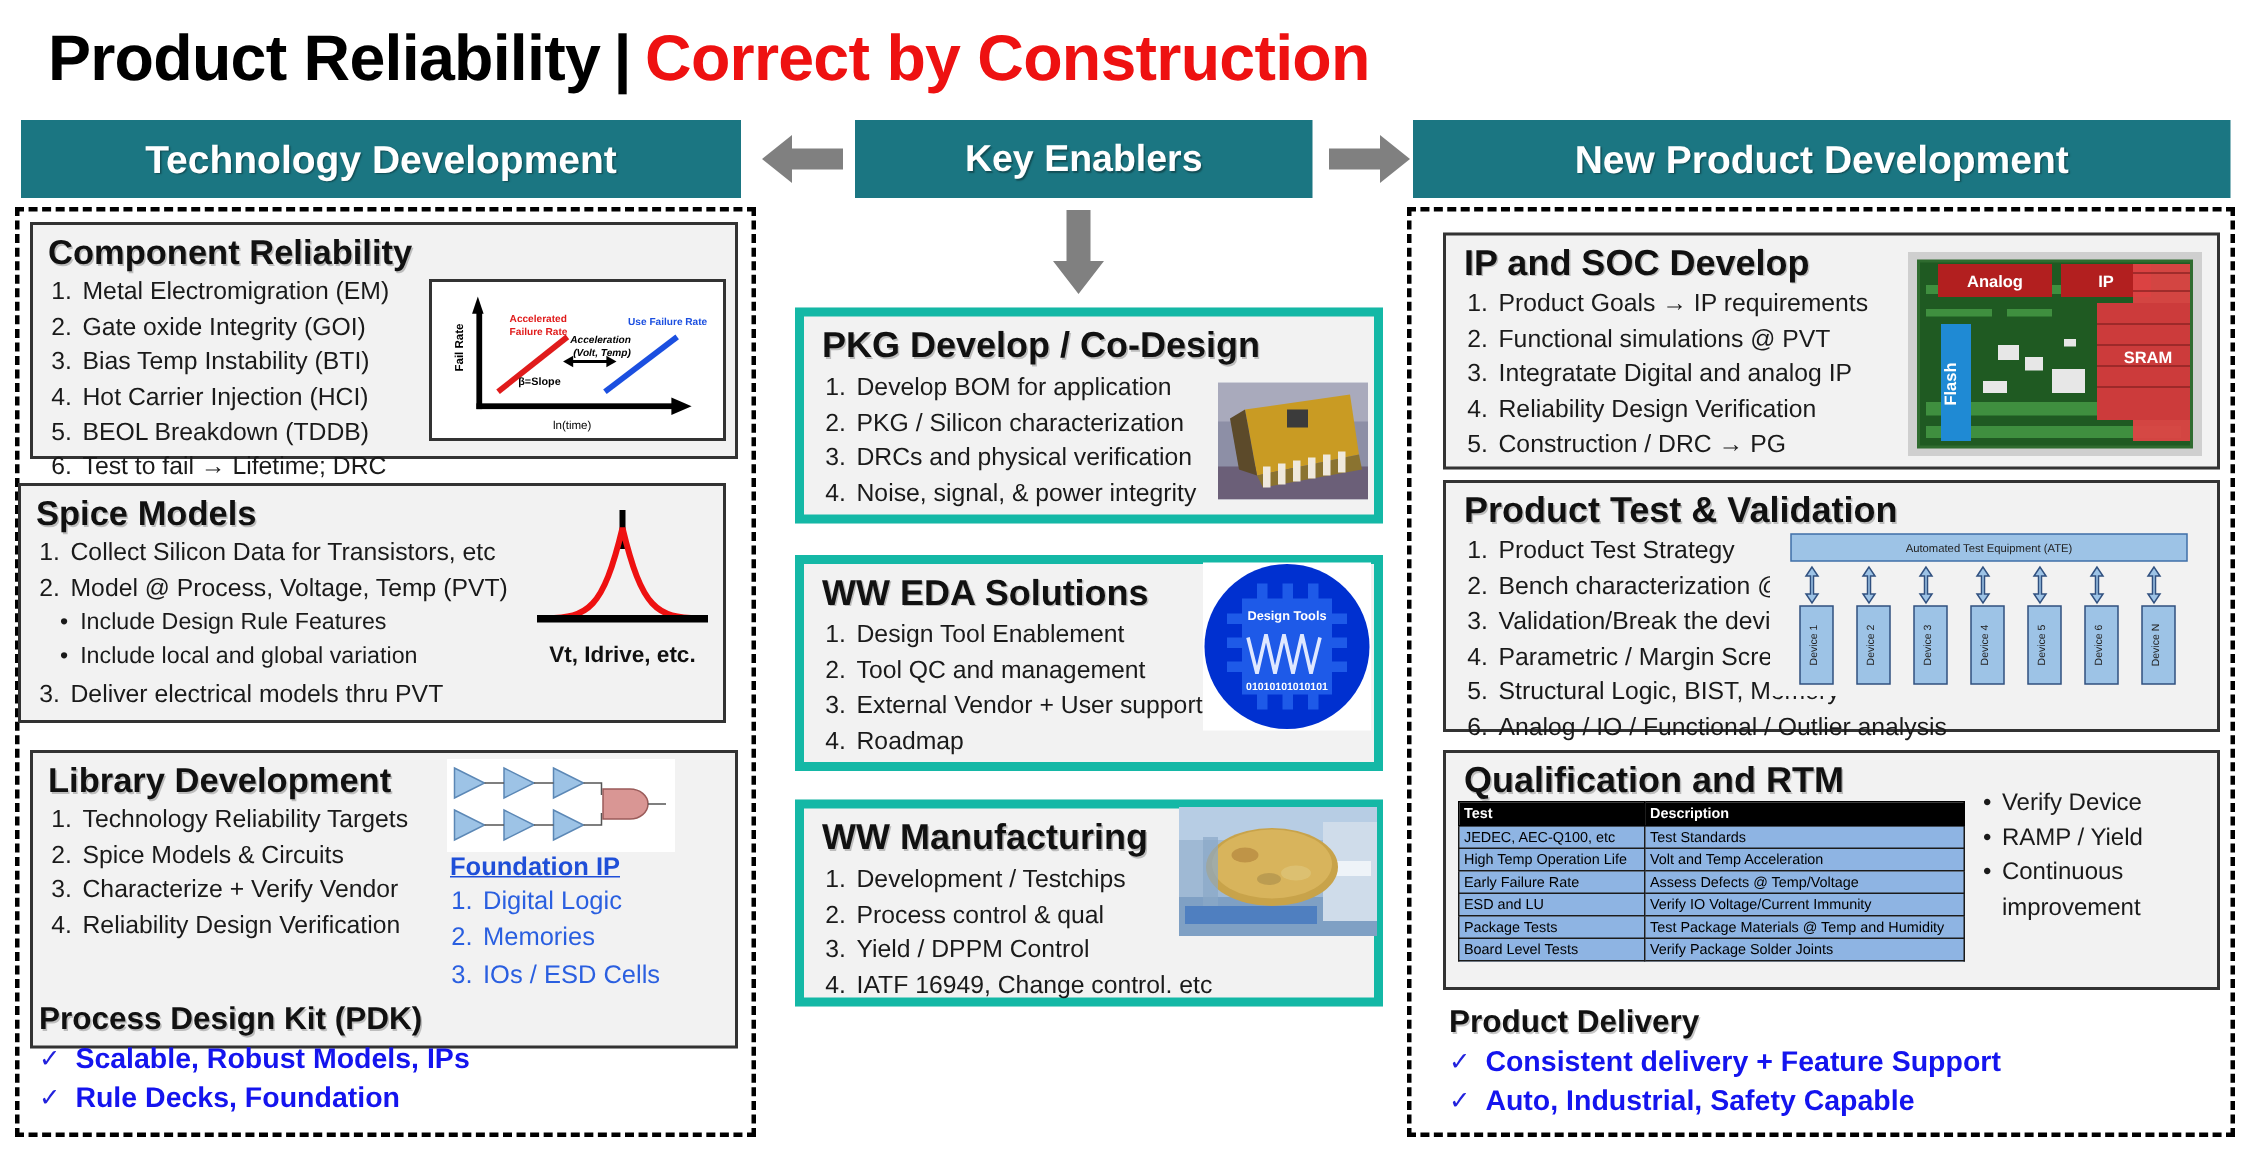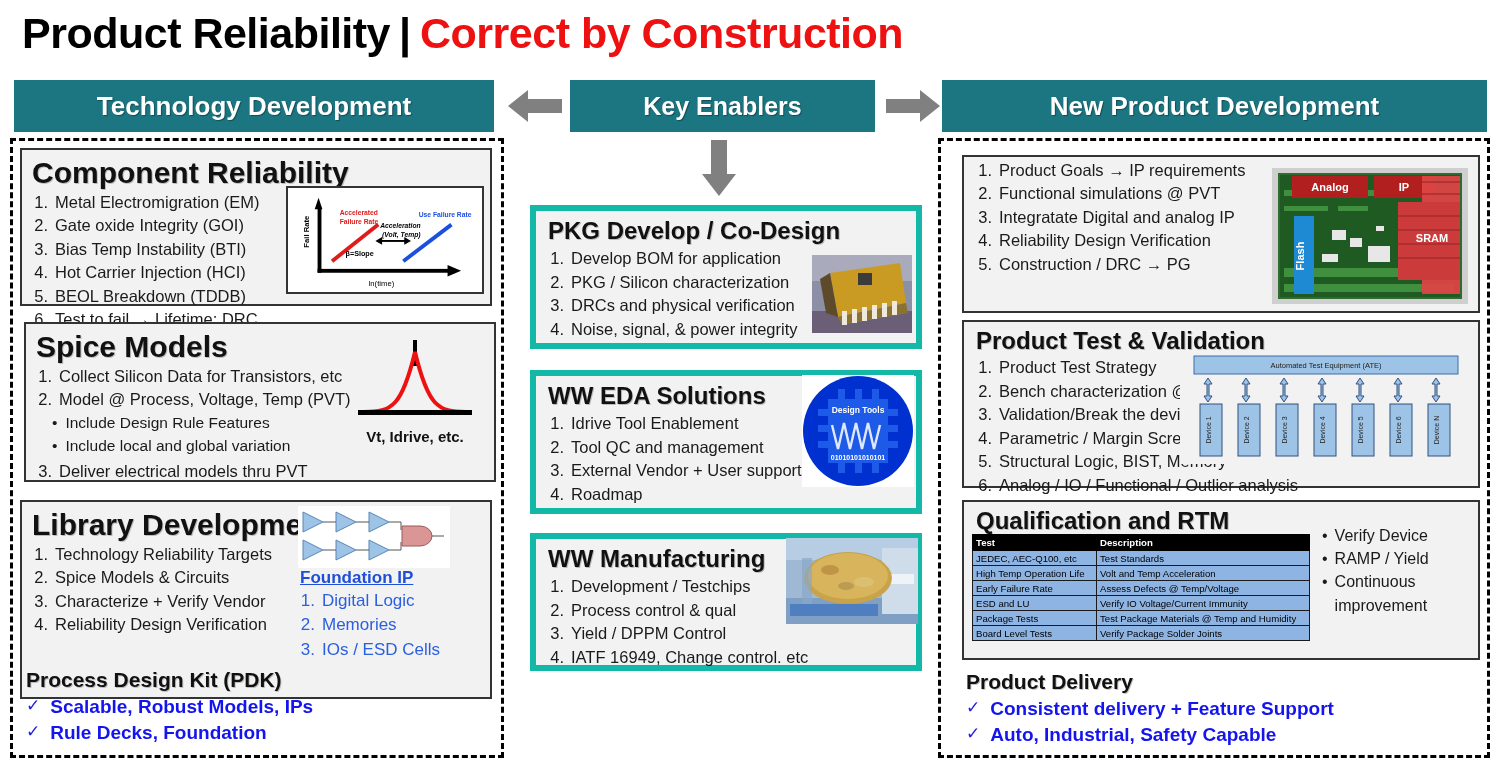--- a/index.html
+++ b/index.html
@@ -7,21 +7,21 @@
     width: 1500px; height: 766px;
     background: #ffffff;
     font-family: "Liberation Sans", sans-serif;
     overflow: hidden;
     position: relative;
   }
 
   
   .title-bar {
     position: absolute; left: 0; top: 2px; width: 1500px; height: 62px;
-    display: flex; align-items: center; padding-left: 22px;
+    display: flex; align-items: flex-end; padding-left: 32px;
   }
   .title-main {
     font-size: 43px; font-weight: bold; color: #000000;
     letter-spacing: -0.5px; white-space: nowrap;
   }
   .title-sep { font-size: 43px; font-weight: bold; color: #000; margin: 0 9px; }
   .title-accent {
     font-size: 43px; font-weight: bold; color: #ee1111;
     letter-spacing: -0.5px; white-space: nowrap;
   }
@@ -48,39 +48,39 @@
     position: absolute; border: 3px dashed #000000; background: #ffffff;
   }
   #col-left  { left: 10px;  top: 138px; width: 494px; height: 620px; }
   #col-right { left: 938px; top: 138px; width: 552px; height: 620px; }
 
   
   .panel {
     position: absolute; background: #f2f2f2; border: 2px solid #333333;
   }
   .panel-title {
-    font-size: 30px; font-weight: bold; color: #111; line-height: 1.1;
+    font-size: 23px; font-weight: bold; color: #111; line-height: 1.1;
     text-shadow: 1px 1px 0 rgba(0,0,0,.22);
   }
   ol.num, ul.bul { list-style: none; }
   ol.num li {
     font-size: 16.5px; color: #1a1a1a; line-height: 1.42;
     display: flex; gap: 7px; white-space: nowrap;
   }
   ol.num li .n { width: 16px; text-align: right; flex: none; }
   ul.sub li {
     font-size: 15.5px; color: #1a1a1a; line-height: 1.48;
     display: flex; gap: 8px; padding-left: 26px; white-space: nowrap;
     list-style: none;
   }
   ul.sub li .d { flex: none; }
 
   
   #p-comp { left: 20px; top: 148px; width: 472px; height: 158px; }
-  #p-spice{ left: 24px; top: 322px; width: 472px; height: 160px; }
+  #p-spice{ left: 12px; top: 322px; width: 472px; height: 160px; }
   #p-lib  { left: 20px; top: 500px; width: 472px; height: 199px; }
 
   #p-comp .panel-title, #p-spice .panel-title, #p-lib .panel-title { margin: 6px 0 2px 10px; }
   #p-comp ol { margin: 2px 0 0 10px; }
   #p-spice ol, #p-lib ol { margin: 2px 0 0 10px; }
 
   .pdk-block { position: absolute; left: 26px; top: 668px; width: 470px; }
   .pdk-title { font-size: 21px; font-weight: bold; color: #111; text-shadow: 1px 1px 0 rgba(0,0,0,.22); }
   .chk-list { list-style: none; margin-top: 2px; }
   .chk-list li {
@@ -392,21 +392,21 @@
       <rect x="80" y="46" width="5" height="14"></rect>
   </g>
   <rect x="46" y="18" width="14" height="12" fill="#3b3b3b"></rect>
 </svg>
 
 <div class="mid-panel" id="p-eda">
   <div class="panel-title">WW EDA Solutions</div>
   <ol class="num">
     <li>
         <span class="n">1.</span>
-        <span>Idrive Tool Enablement</span>
+        <span>Design Tool Enablement</span>
       </li>
     <li>
         <span class="n">2.</span>
         <span>Tool QC and management</span>
       </li>
     <li>
         <span class="n">3.</span>
         <span>External Vendor + User support</span>
       </li>
     <li>
@@ -471,20 +471,21 @@
     <ellipse cx="78" cy="44" rx="10" ry="5" fill="#e0c97f"></ellipse>
     <ellipse cx="60" cy="48" rx="8" ry="4" fill="#a98d4a"></ellipse>
   </g>
   <rect x="4" y="66" width="88" height="12" fill="#4f7fc0"></rect>
   <rect x="16" y="20" width="10" height="46" fill="#8aa8c8" opacity="0.7"></rect>
 </svg>
 
 <div class="dash-col" id="col-right"></div>
 
 <div class="panel" id="p-ip">
+  <div class="panel-title">IP and SOC Develop</div>
   <ol class="num">
     <li>
         <span class="n">1.</span>
         <span>Product Goals → IP requirements</span>
       </li>
     <li>
         <span class="n">2.</span>
         <span>Functional simulations @ PVT</span>
       </li>
     <li>

